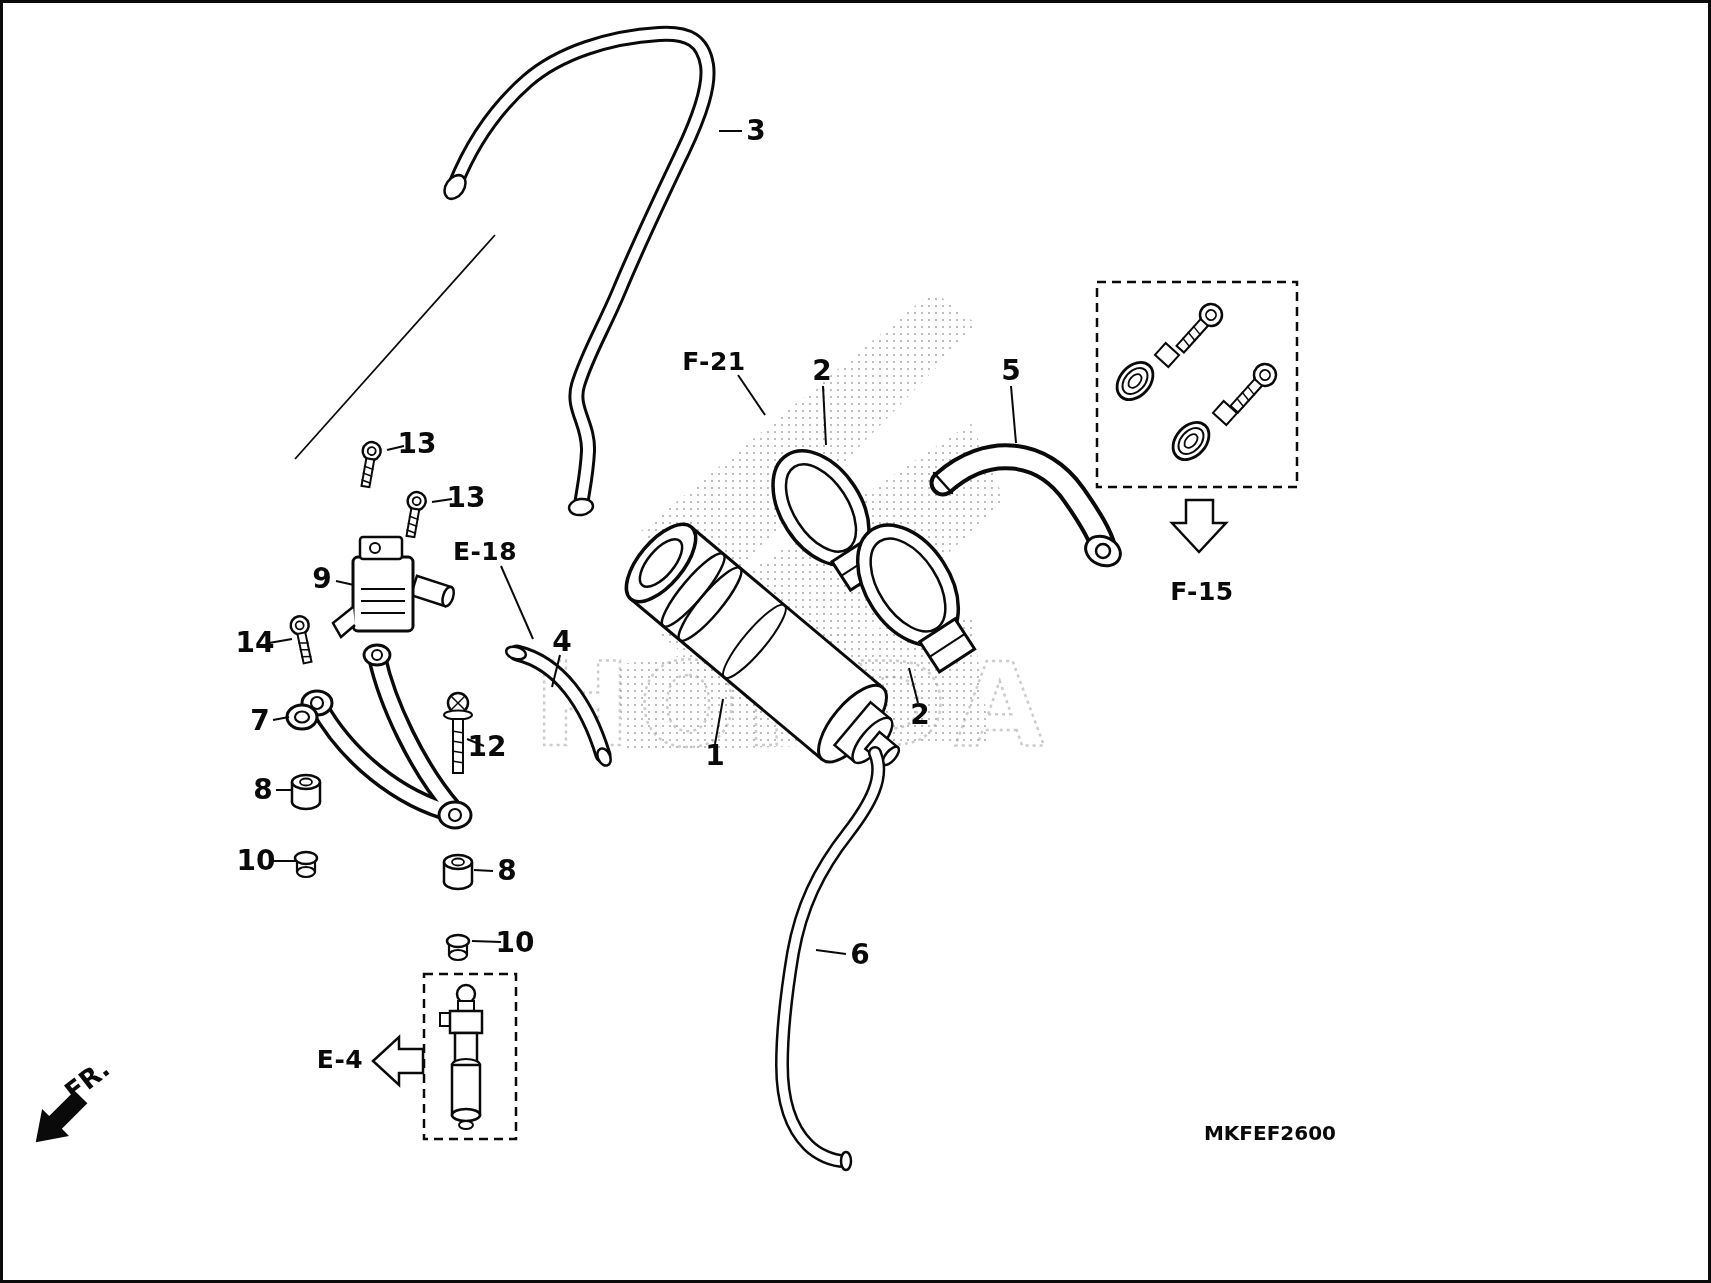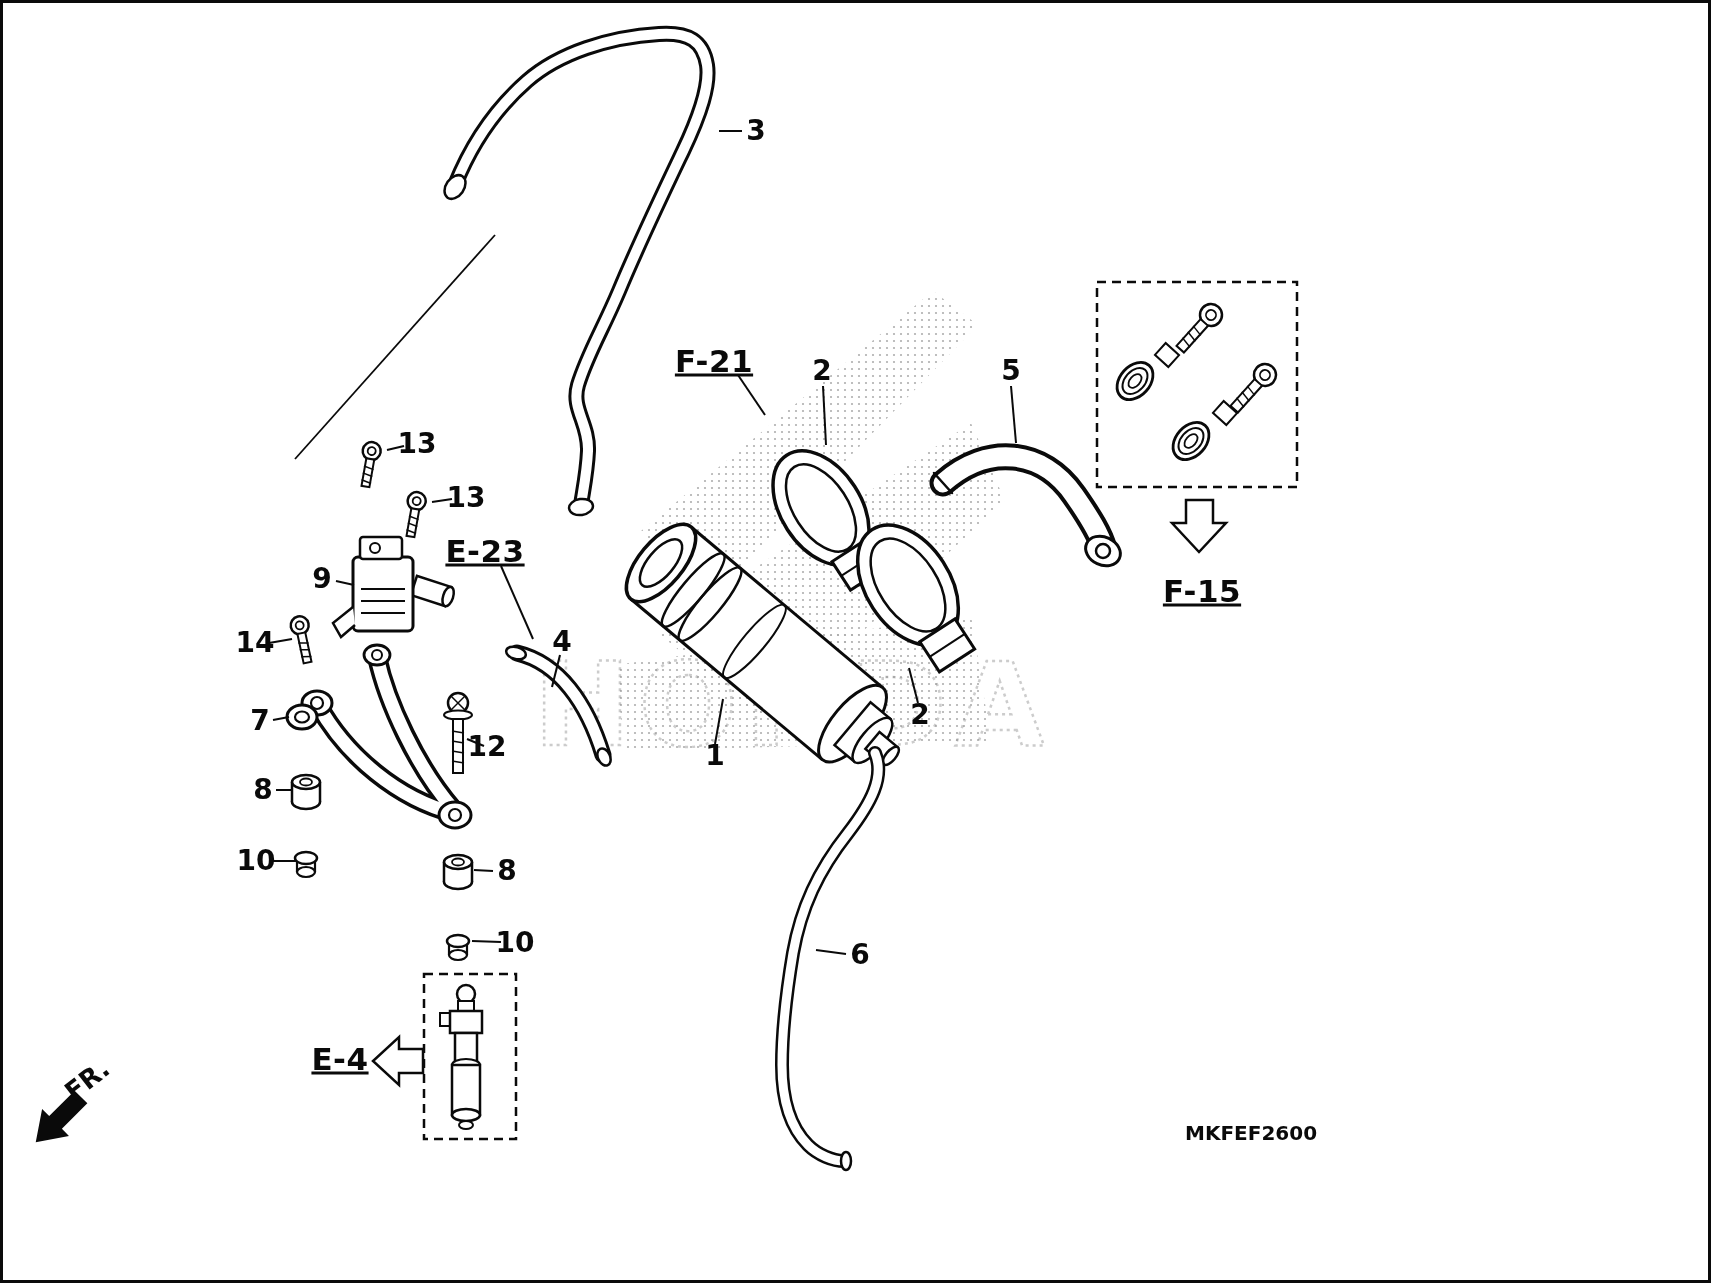--- a/index.html
+++ b/index.html
@@ -16,26 +16,27 @@
   .art { position: absolute; left: 0; top: 0; }
   .label {
     position: absolute;
     transform: translate(-50%, -50%);
     font-weight: bold;
     font-size: 28px;
     color: #0a0a0a;
     white-space: nowrap;
     line-height: 1;
   }
-  .ref { font-size: 31px; letter-spacing: 0.5px; text-decoration: underline; }
+  .ref { font-size: 25px; letter-spacing: 0.5px; }
   .code {
     position: absolute;
     left: 1182px;
     top: 1118px;
     width: 170px;
+    text-align: center;
     font-size: 20px;
     font-weight: bold;
     color: #0a0a0a;
   }
   .fr {
     position: absolute;
     left: 60px;
     top: 1062px;
     transform: rotate(-38deg);
     font-weight: bold;
@@ -326,21 +327,21 @@
   <div class="label" style="left:484px;top:744px">12</div>
   <div class="label" style="left:712px;top:753px">1</div>
   <div class="label" style="left:917px;top:712px">2</div>
   <div class="label" style="left:260px;top:787px">8</div>
   <div class="label" style="left:253px;top:858px">10</div>
   <div class="label" style="left:504px;top:868px">8</div>
   <div class="label" style="left:512px;top:940px">10</div>
   <div class="label" style="left:857px;top:952px">6</div>
 
   <div class="label ref" style="left:711px;top:358px">F-21</div>
-  <div class="label ref" style="left:482px;top:548px">E-23</div>
+  <div class="label ref" style="left:482px;top:548px">E-18</div>
   <div class="label ref" style="left:1199px;top:588px">F-15</div>
   <div class="label ref" style="left:337px;top:1056px">E-4</div>
 
   <div class="fr">FR.</div>
 
   <div class="code">MKFEF2600</div>
 
 </div>
 
 </body></html>

